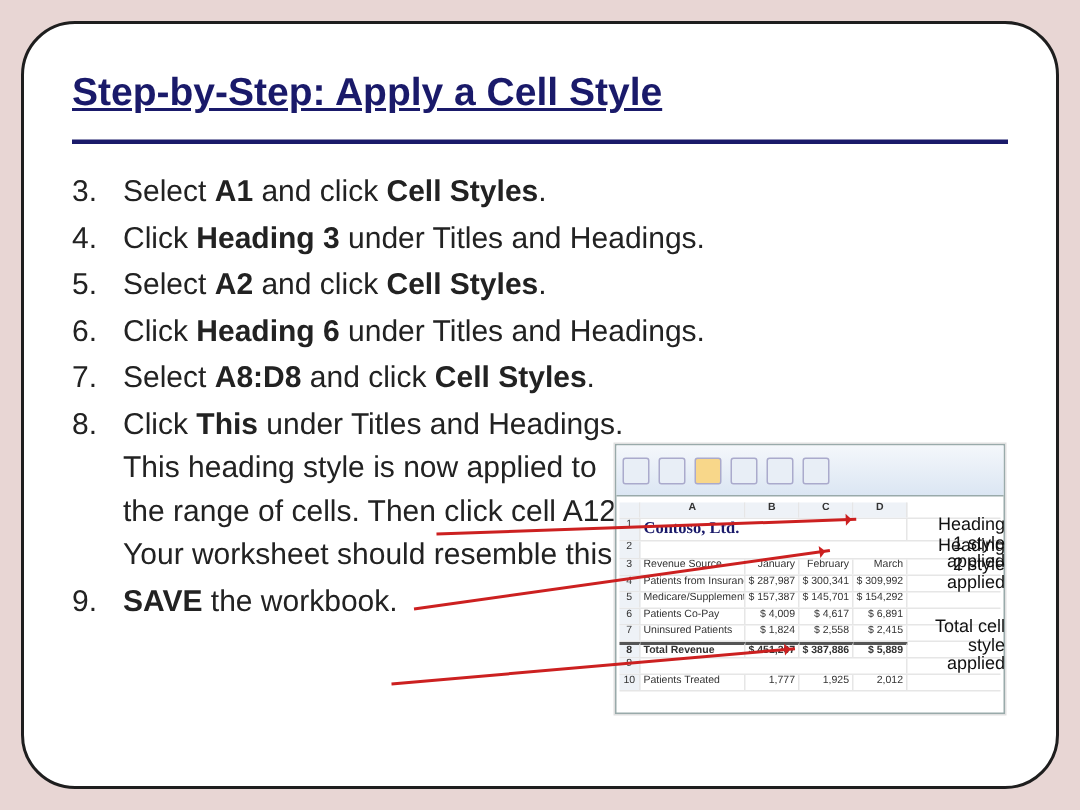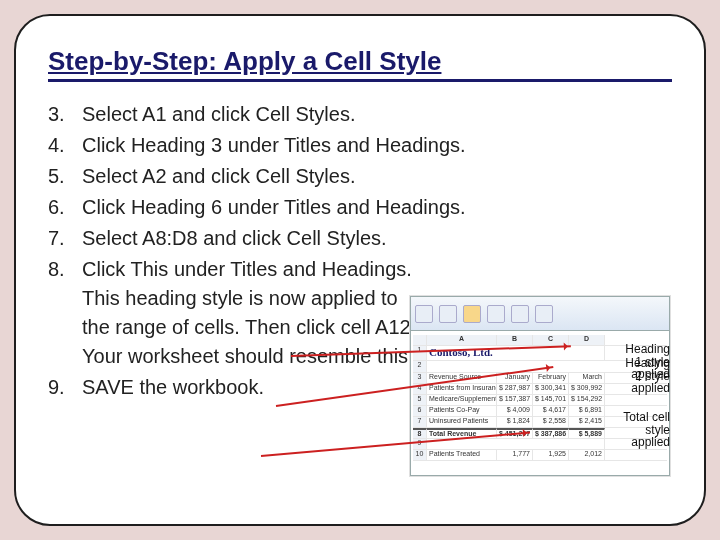--- a/index.html
+++ b/index.html
@@ -18,40 +18,40 @@
     padding: 30px 32px 24px 32px;
     overflow: hidden;
   }
   .title {
     font-family: "Trebuchet MS", Verdana, sans-serif;
     font-size: 26px;
     font-weight: bold;
     color: #1a1a6a;
     text-decoration: underline;
     border-bottom: 3px solid #1a1a6a;
-    padding-bottom: 2px;
+    padding-bottom: 16px;
     margin-bottom: 18px;
   }
   ol.steps {
     list-style: none;
     font-size: 20px;
     color: #222;
     line-height: 1.45;
   }
   ol.steps li {
     display: flex;
     margin-bottom: 2px;
   }
   ol.steps li .num {
     min-width: 34px;
     padding-right: 6px;
   }
   ol.steps li .txt { flex: 1; }
   .step8wrap { max-width: 340px; }
-  .b { font-weight: normal; }
+  .b { font-weight: bold; }
   .excel-shot {
     position: absolute;
     right: 34px;
     bottom: 48px;
     width: 260px;
     height: 180px;
     background: #fff;
     border: 1px solid #9aa;
     font-size: 7px;
     color: #333;

